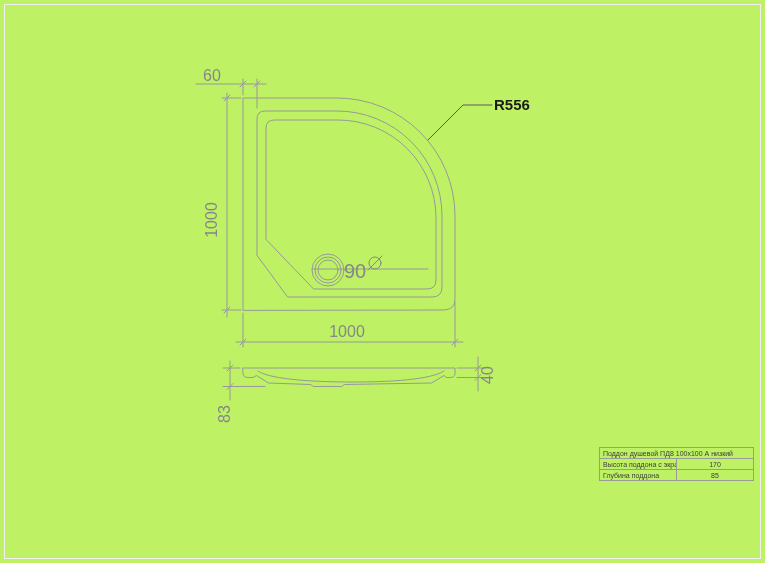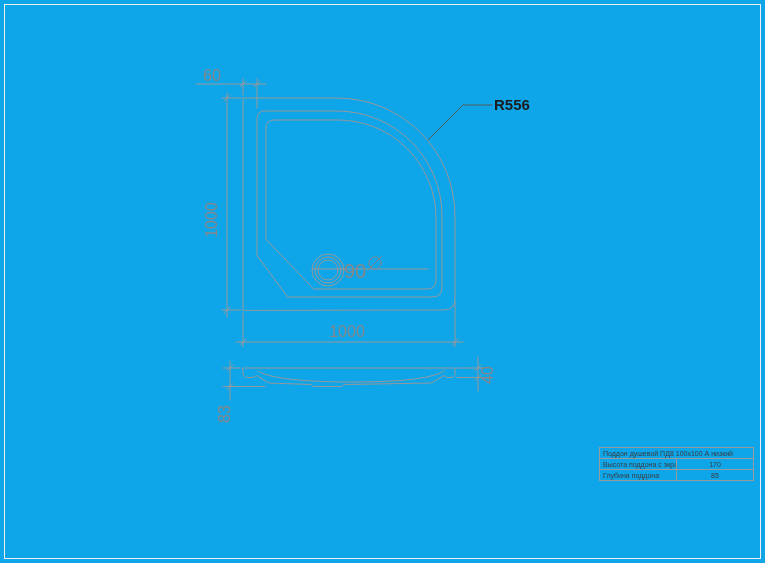--- a/index.html
+++ b/index.html
@@ -1,19 +1,19 @@
 <!DOCTYPE html>
 <html><head>
 <meta charset="utf-8">
 <style>
   html,body{margin:0;padding:0;background:#fff;}
   .page{
     position:relative;
     width:765px;height:563px;
-    background:#0ea5e9;
+    background:#bef264;
     overflow:hidden;
     font-family:"Liberation Sans", sans-serif;
   }
   .page .scan-frame{
     position:absolute;inset:4px;
     border:1px solid #efefef;
     pointer-events:none;
   }
   svg text{
     font-family:"Liberation Sans","DejaVu Sans",sans-serif;

